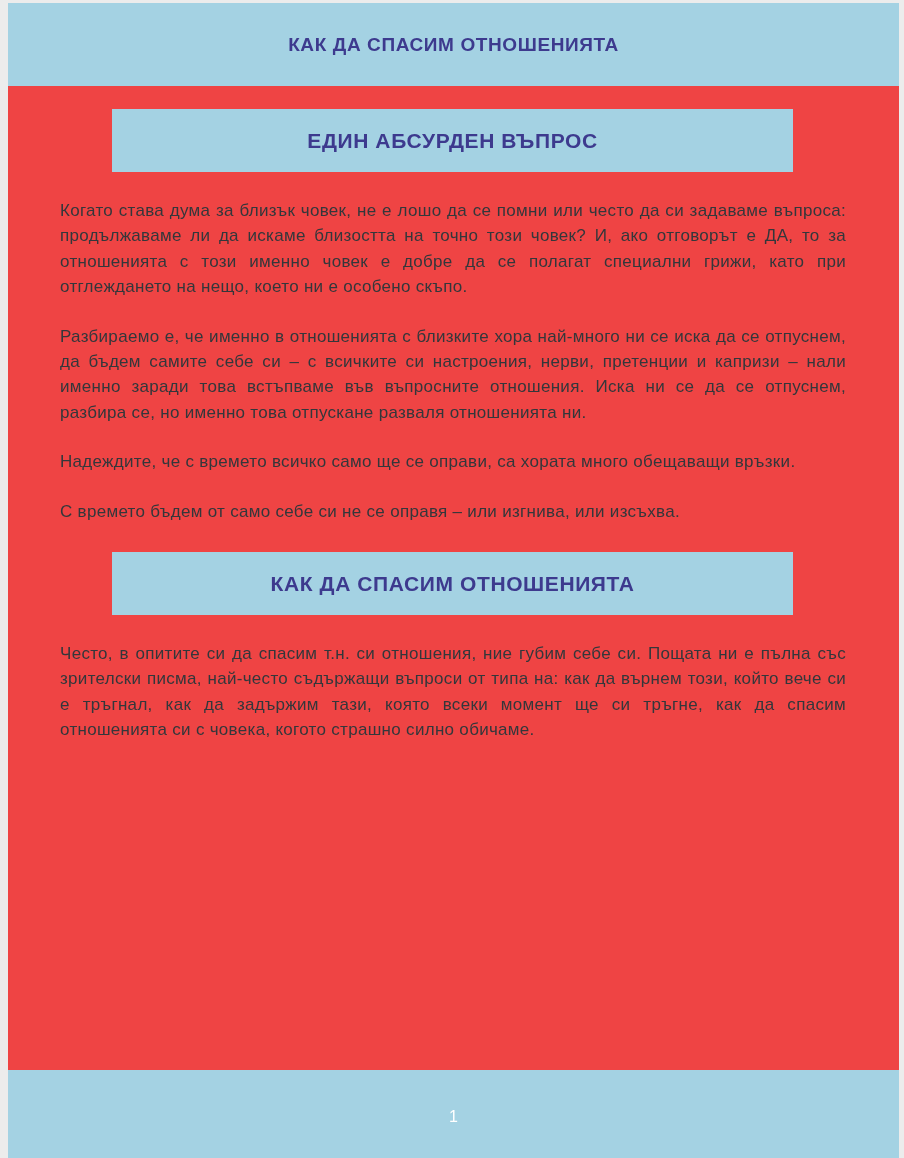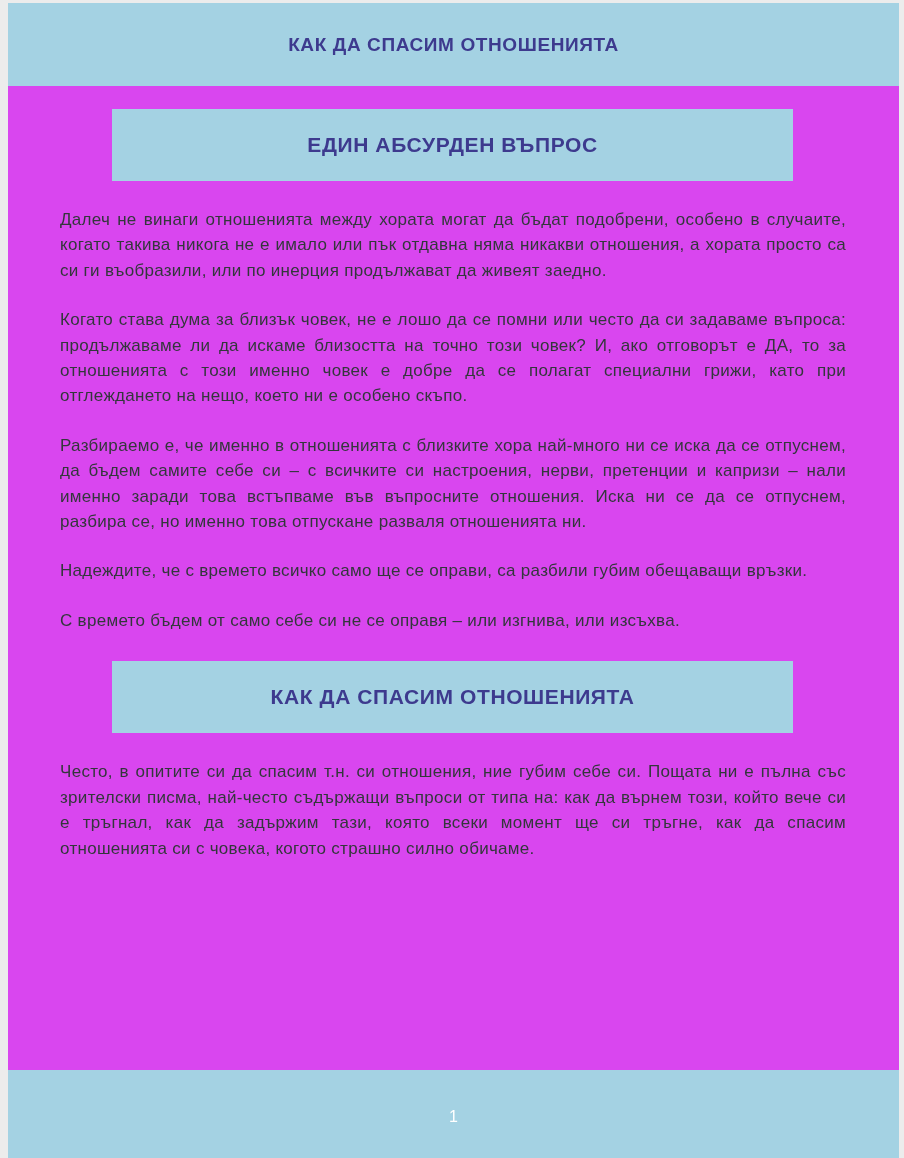--- a/index.html
+++ b/index.html
@@ -8,21 +8,21 @@
     font-family: "Liberation Sans", "DejaVu Sans", sans-serif;
     width: 904px;
     height: 1158px;
     overflow: hidden;
   }
   .page {
     position: relative;
     margin: 3px 16px 0 8px;
     width: 891px;
     height: 1155px;
-    background: #d946ef;
+    background: #ef4444;
     overflow: hidden;
   }
   .banner {
     background: var(--banner-bg, #A4D2E3);
     display: flex;
     align-items: center;
     justify-content: center;
     text-align: center;
   }
   .top-banner {
@@ -30,21 +30,21 @@
     height: 83px;
   }
   .top-banner h1 {
     color: #3D3A8E;
     font-size: 19px;
     font-weight: bold;
     letter-spacing: 0.6px;
   }
   .section-banner {
     margin: 23px 53px 0 52px;
-    height: 72px;
+    height: 63px;
   }
   .section-banner h2 {
     color: #3D3A8E;
     font-size: 21px;
     font-weight: bold;
     letter-spacing: 0.6px;
   }
   .content {
     padding: 0 53px 0 52px;
   }
@@ -82,24 +82,23 @@
   <header class="banner top-banner">
     <h1>КАК ДА СПАСИМ ОТНОШЕНИЯТА</h1>
   </header>
 
   <main class="content">
 
     <section class="section-1">
       <div class="banner section-banner">
         <h2>ЕДИН АБСУРДЕН ВЪПРОС</h2>
       </div>
-      <p>Далеч не винаги отношенията между хората могат да бъдат подобрени, особено в случаите, когато такива никога не е имало или пък отдавна няма никакви отношения, а хората просто са си ги въобразили, или по инерция продължават да живеят заедно.</p>
       <p>Когато става дума за близък човек, не е лошо да се помни или често да си задаваме въпроса: продължаваме ли да искаме близостта на точно този човек? И, ако отговорът е ДА, то за отношенията с този именно човек е добре да се полагат специални грижи, като при отглеждането на нещо, което ни е особено скъпо.</p>
       <p>Разбираемо е, че именно в отношенията с близките хора най-много ни се иска да се отпуснем, да бъдем самите себе си – с всичките си настроения, нерви, претенции и капризи – нали именно заради това встъпваме във въпросните отношения. Иска ни се да се отпуснем, разбира се, но именно това отпускане разваля отношенията ни.</p>
-      <p>Надеждите, че с времето всичко само ще се оправи, са разбили губим обещаващи връзки.</p>
+      <p>Надеждите, че с времето всичко само ще се оправи, са хората много обещаващи връзки.</p>
       <p>С времето бъдем от само себе си не се оправя – или изгнива, или изсъхва.</p>
     </section>
 
     <section class="section-2">
       <div class="banner section-banner">
         <h2>КАК ДА СПАСИМ ОТНОШЕНИЯТА</h2>
       </div>
       <p>Често, в опитите си да спасим т.н. си отношения, ние губим себе си. Пощата ни е пълна със зрителски писма, най-често съдържащи въпроси от типа на: как да върнем този, който вече си е тръгнал, как да задържим тази, която всеки момент ще си тръгне, как да спасим отношенията си с човека, когото страшно силно обичаме.</p>
     </section>
 

